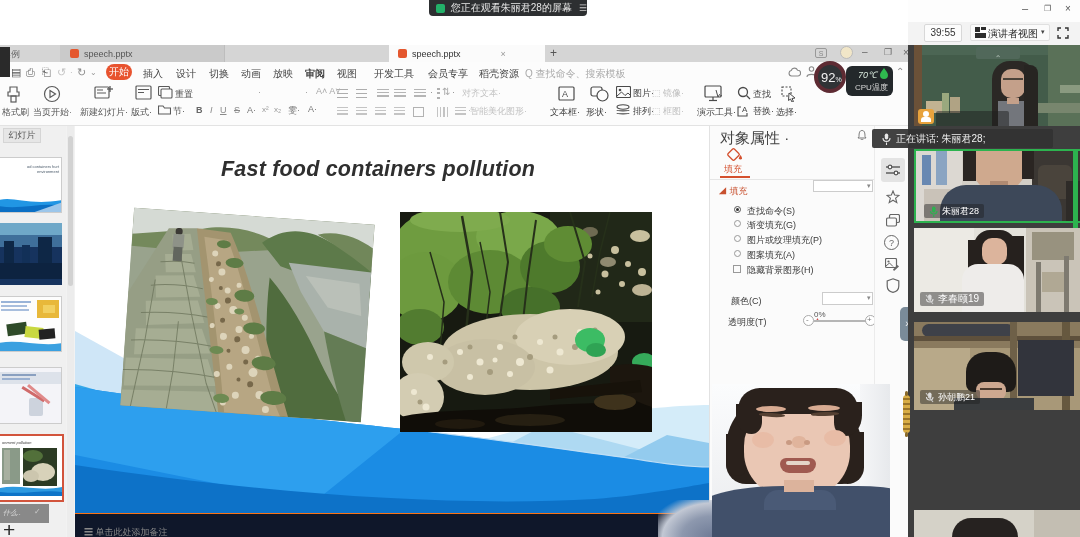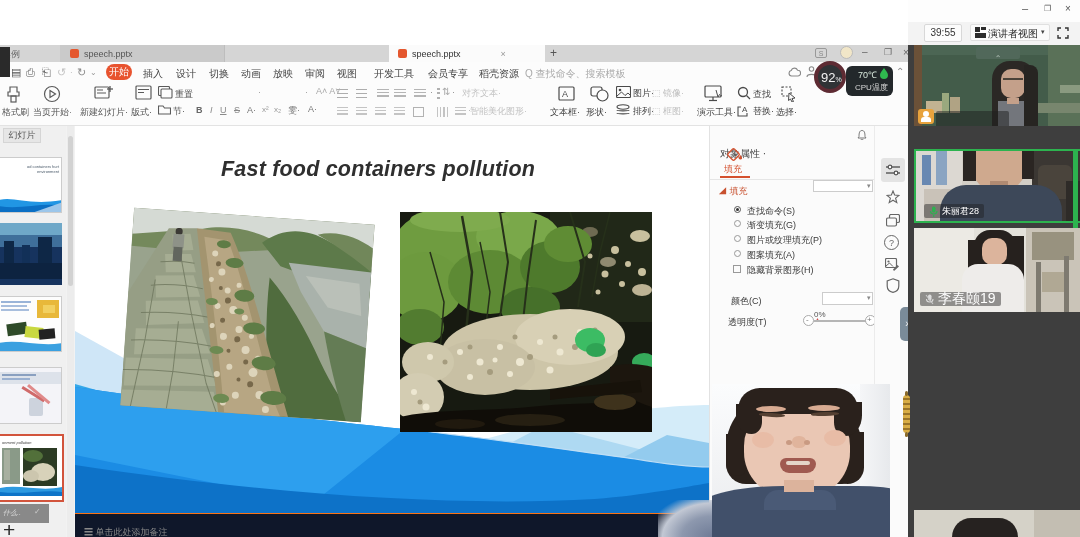--- a/index.html
+++ b/index.html
@@ -5,20 +5,25 @@
 * { margin:0; padding:0; box-sizing:border-box; }
 html,body { width:1080px; height:537px; overflow:hidden; }
 body { font-family:"Liberation Sans", sans-serif; background:#fff; }
 #stage { position:relative; width:1080px; height:537px; background:#fff; overflow:hidden; }
 .abs { position:absolute; }
 </style>
 </head>
 <body>
 <div id="stage">
 
+<div class="abs" style="left:429px; top:0; width:158px; height:16px; background:#2d2f31; border-radius:0 0 4px 4px; display:flex; align-items:center;">
+  <div style="width:10px; height:9px; background:#23b169; border-radius:2px; margin-left:7px;"></div>
+  <span style="color:#e8e8e8; font-size:10px; margin-left:6px; white-space:nowrap;">您正在观看朱丽君28的屏幕</span>
+  <span style="color:#cccccc; font-size:9px; margin-left:7px;">☰</span>
+</div>
 
 <div class="abs" style="left:0; top:45px; width:908px; height:17px; background:#d5d5d5;">
   <span class="abs" style="left:2px; top:3px; font-size:9px; color:#666;">案例</span>
   <div class="abs" style="left:0; top:2px; width:10px; height:30px; background:#2a2a2a; z-index:5;"></div>
   <div class="abs" style="left:60px; top:0; width:165px; height:17px; background:#cacaca; border-right:1px solid #bdbdbd; display:flex; align-items:center;">
     <div style="width:9px; height:9px; background:#e4572e; border-radius:2px; margin-left:10px;"></div>
     <span style="font-size:9px; color:#555; margin-left:5px;">speech.pptx</span>
   </div>
   <div class="abs" style="left:389px; top:0; width:156px; height:17px; background:#fbfbfb; display:flex; align-items:center;">
     <div style="width:9px; height:9px; background:#e4572e; border-radius:2px; margin-left:9px;"></div>
@@ -41,21 +46,21 @@
   <span class="abs" style="left:57px; top:4px; font-size:11px; color:#c2c2c2;">↺</span>
   <span class="abs" style="left:70px; top:6px; font-size:8px; color:#bbb;">·</span>
   <span class="abs" style="left:77px; top:4px; font-size:11px; color:#8a8a8a;">↻</span>
   <span class="abs" style="left:90px; top:6px; font-size:8px; color:#999;">⌄</span>
   <div class="abs" style="left:106px; top:2px; width:26px; height:16px; background:#e8532f; border-radius:9px; color:#fff; font-size:10px; text-align:center; line-height:16px;">开始</div>
   <span class="abs" style="left:143px; top:5px; font-size:10px; color:#444;">插入</span>
   <span class="abs" style="left:176px; top:5px; font-size:10px; color:#444;">设计</span>
   <span class="abs" style="left:209px; top:5px; font-size:10px; color:#444;">切换</span>
   <span class="abs" style="left:241px; top:5px; font-size:10px; color:#444;">动画</span>
   <span class="abs" style="left:273px; top:5px; font-size:10px; color:#444;">放映</span>
-  <span class="abs" style="left:305px; top:5px; font-size:10px; color:#444;">审阅</span>
+  <span class="abs" style="left:305px; top:5px; font-size:10px; color:#444;font-weight:bold;">审阅</span>
   <span class="abs" style="left:337px; top:5px; font-size:10px; color:#444;">视图</span>
   <span class="abs" style="left:374px; top:5px; font-size:10px; color:#444;">开发工具</span>
   <span class="abs" style="left:428px; top:5px; font-size:10px; color:#444;">会员专享</span>
   <span class="abs" style="left:479px; top:5px; font-size:10px; color:#444;">稻壳资源</span>
   <span class="abs" style="left:525px; top:5px; font-size:10px; color:#aaa;">Q 查找命令、搜索模板</span>
   <svg class="abs" style="left:788px; top:5px;" width="13" height="10" viewBox="0 0 13 10">
     <path d="M3.5,9 A2.8,2.8 0 0 1 3.2,3.5 A3.4,3.4 0 0 1 9.6,3.2 A2.6,2.6 0 0 1 9.8,9 Z" fill="none" stroke="#8a8a8a" stroke-width="1.1"></path>
   </svg>
   <svg class="abs" style="left:806px; top:4px;" width="11" height="12" viewBox="0 0 11 12">
     <circle cx="5.5" cy="3" r="2.2" fill="none" stroke="#8a8a8a" stroke-width="1.1"></circle>
@@ -457,21 +462,21 @@
       <path d="M150,178 C180,173 210,172 240,168 L242,180 C210,184 175,184 150,188 Z" fill="#17120a"></path>
     </svg>
   </div>
 </div>
 
 <div class="abs" style="left:75px; top:513px; width:634px; height:32px; background:#0f172a; border-top:1px solid #f97316;">
   <span class="abs" style="left:9px; top:12px; font-size:9px; color:#8a8a8a;">☰ 单击此处添加备注</span>
 </div>
 
 <div class="abs" id="rightpanel" style="left:709px; top:126px; width:165px; height:411px; background:#fbfbfb; border-left:1px solid #e2e2e2;">
-  <span class="abs" style="left:10px; top:21px; font-size:10px; color:#444;">对象属性 ·</span>
+  <span class="abs" style="left:10px; top:3px; font-size:15px; color:#444;">对象属性 ·</span>
   <svg class="abs" style="left:147px; top:3px;" width="10" height="11" viewBox="0 0 10 11">
     <path d="M2,7.5 C2,4 2.5,1.5 5,1.5 C7.5,1.5 8,4 8,7.5 L9,9 L1,9 Z" fill="none" stroke="#777" stroke-width="1"></path>
     <path d="M4,10 A1,1 0 0 0 6,10" fill="none" stroke="#777" stroke-width="1"></path>
   </svg>
 
   <svg class="abs" style="left:16px; top:19px;" width="18" height="18" viewBox="0 0 18 18">
     <rect x="3" y="5" width="9" height="9" rx="1.5" transform="rotate(-45 7.5 9.5)" fill="none" stroke="#d4502e" stroke-width="1.3"></rect>
     <path d="M14.5,10 C15.5,11.5 16,12.5 16,13.3 A1.6,1.6 0 0 1 12.9,13.3 C12.9,12.5 13.5,11.5 14.5,10 Z" fill="#d4502e"></path>
   </svg>
   <div class="abs" style="left:14px; top:37px; font-size:9px; color:#d4502e;">填充</div>
@@ -637,35 +642,59 @@
     <div class="abs" style="left:94px; top:8px; width:16px; height:62px; background:#26211e; border-radius:0 0 6px 6px;"></div>
     <div class="abs" style="left:54px; top:12px; width:10px; height:56px; background:#26211e;"></div>
     <div class="abs" style="left:48px; top:36px; width:62px; height:48px; background:#eeecea; border-radius:16px 16px 0 0;"></div>
 
     <div class="abs" style="left:6px; top:64px; height:14px; background:rgba(30,30,30,0.45); border-radius:2px; display:flex; align-items:center; padding:0 5px;">
       <svg width="9" height="11" viewBox="0 0 9 11">
             <rect x="3" y="0.5" width="3.5" height="6" rx="1.7" fill="#ddd"></rect>
             <path d="M1.5,5 C1.5,9 8,9 8,5" stroke="#ddd" stroke-width="1.1" fill="none"></path>
             <line x1="1" y1="1" x2="8" y2="10" stroke="#ccc" stroke-width="1.1"></line>
           </svg>
-      <span style="color:#fff; font-size:14px; margin-left:4px;">李春颐19</span>
+      <span style="color:#fff; font-size:10px; margin-left:4px;">李春颐19</span>
     </div>
   </div>
 
+  <div class="abs" style="left:6px; top:322px; width:166px; height:88px; background:#a89878; overflow:hidden;">
+    <div class="abs" style="left:0; top:0; width:166px; height:26px; background:#8a7a5e;"></div>
+    <div class="abs" style="left:8px; top:2px; width:92px; height:13px; background:#3e4149; border-radius:7px;"></div>
+    <div class="abs" style="left:0px; top:14px; width:166px; height:5px; background:#5e503c;"></div>
+    <div class="abs" style="left:96px; top:0; width:7px; height:88px; background:#6e6048;"></div>
+    <div class="abs" style="left:148px; top:0; width:8px; height:88px; background:#66583f;"></div>
+    <div class="abs" style="left:104px; top:18px; width:56px; height:56px; background:#32343c;"></div>
+    <div class="abs" style="left:0; top:26px; width:56px; height:62px; background:#b8a989;"></div>
+
+    <div class="abs" style="left:52px; top:30px; width:50px; height:40px; background:#1e1b18; border-radius:20px 20px 8px 8px;"></div>
+    <div class="abs" style="left:62px; top:60px; width:30px; height:18px; background:#cda890; border-radius:8px;"></div>
+
+    <div class="abs" style="left:66px; top:66px; width:22px; height:2px; background:#4a3a2e;"></div>
+    <div class="abs" style="left:40px; top:76px; width:80px; height:12px; background:#3a3d3f;"></div>
+
+    <div class="abs" style="left:6px; top:68px; height:14px; background:rgba(30,30,30,0.45); border-radius:2px; display:flex; align-items:center; padding:0 5px;">
+      <svg width="9" height="11" viewBox="0 0 9 11">
+            <rect x="3" y="0.5" width="3.5" height="6" rx="1.7" fill="#ddd"></rect>
+            <path d="M1.5,5 C1.5,9 8,9 8,5" stroke="#ddd" stroke-width="1.1" fill="none"></path>
+            <line x1="1" y1="1" x2="8" y2="10" stroke="#ccc" stroke-width="1.1"></line>
+          </svg>
+      <span style="color:#fff; font-size:9px; margin-left:4px;">孙朝鹏21</span>
+    </div>
+  </div>
 
 
   <div class="abs" style="left:6px; top:510px; width:166px; height:27px; background:#d5d2c8; overflow:hidden;">
     <div class="abs" style="left:38px; top:8px; width:66px; height:19px; background:#262220; border-radius:30px 30px 0 0;"></div>
     <div class="abs" style="left:120px; top:0; width:46px; height:27px; background:#c3beb2;"></div>
   </div>
 </div>
 
 <div class="abs" id="perfwidget" style="left:810px; top:59px; width:100px; height:46px;">
   <div class="abs" style="left:36px; top:7px; width:47px; height:30px; background:#23282b; border-radius:6px;">
-    <span class="abs" style="left:12px; top:2px; font-size:9px; color:#d8e8dc;">70℃</span>
+    <span class="abs" style="left:12px; top:2px; font-size:9px; color:#d8e8dc;font-style:italic;">70℃</span>
     <svg class="abs" style="left:34px; top:2px;" width="8" height="11" viewBox="0 0 8 11">
       <path d="M4,0 C5.5,2.5 8,4.5 8,7 A4,4 0 0 1 0,7 C0,4.5 2.5,2.5 4,0 Z" fill="#2fbb4f"></path>
     </svg>
     <span class="abs" style="left:9px; top:16px; font-size:8px; color:#d8d8d8;">CPU温度</span>
   </div>
   <div class="abs" style="left:4px; top:2px; width:32px; height:32px; border-radius:50%; background:#303336; border:4px solid #5e2b33;">
     <span class="abs" style="left:3px; top:5px; font-size:13px; color:#f2f2f2;">92<span style="font-size:7px;">%</span></span>
   </div>
   <span class="abs" style="left:86px; top:7px; font-size:10px; color:#888;">⌃</span>
 </div>
@@ -699,14 +728,22 @@
   <div class="abs" style="left:112px; top:46px; width:22px; height:16px; background:#e8bca6; border-radius:50%;"></div>
 
   <div class="abs" style="left:-16px; top:102px; width:230px; height:60px; background:#41506a; border-radius:38% 30% 0 0;"></div>
   <div class="abs" style="left:52px; top:106px; width:72px; height:20px; background:#4a5a76; border-radius:14px 14px 0 0;"></div>
 
   <div class="abs" style="left:72px; top:96px; width:30px; height:12px; background:#dcb39c;"></div>
 </div>
 <div class="abs" style="left:903px; top:395px; width:7px; height:38px; background:repeating-linear-gradient(180deg,#d8ac44 0 3px,#9a7428 3px 5px); border-radius:4px; z-index:30;"></div>
 <div class="abs" style="left:905px; top:391px; width:3px; height:5px; background:#8a6a2a; border-radius:2px; z-index:30;"></div>
 <div class="abs" style="left:905px; top:432px; width:3px; height:5px; background:#8a6a2a; border-radius:2px; z-index:30;"></div>
+<div class="abs" id="notifbar" style="left:872px; top:129px; width:181px; height:19px; background:rgba(50,50,50,0.92); border-radius:2px; display:flex; align-items:center;">
+  <svg style="margin-left:10px;" width="9" height="12" viewBox="0 0 9 12">
+    <rect x="2.8" y="0.5" width="3.4" height="6" rx="1.7" fill="#e8e8e8"></rect>
+    <path d="M1,5 C1,9.5 8,9.5 8,5" stroke="#e8e8e8" stroke-width="1.1" fill="none"></path>
+    <line x1="4.5" y1="9.5" x2="4.5" y2="12" stroke="#e8e8e8" stroke-width="1.1"></line>
+  </svg>
+  <span style="color:#f0f0f0; font-size:10px; margin-left:5px; white-space:nowrap;">正在讲话: 朱丽君28;</span>
+</div>
 
 </div>
 
 </body></html>

